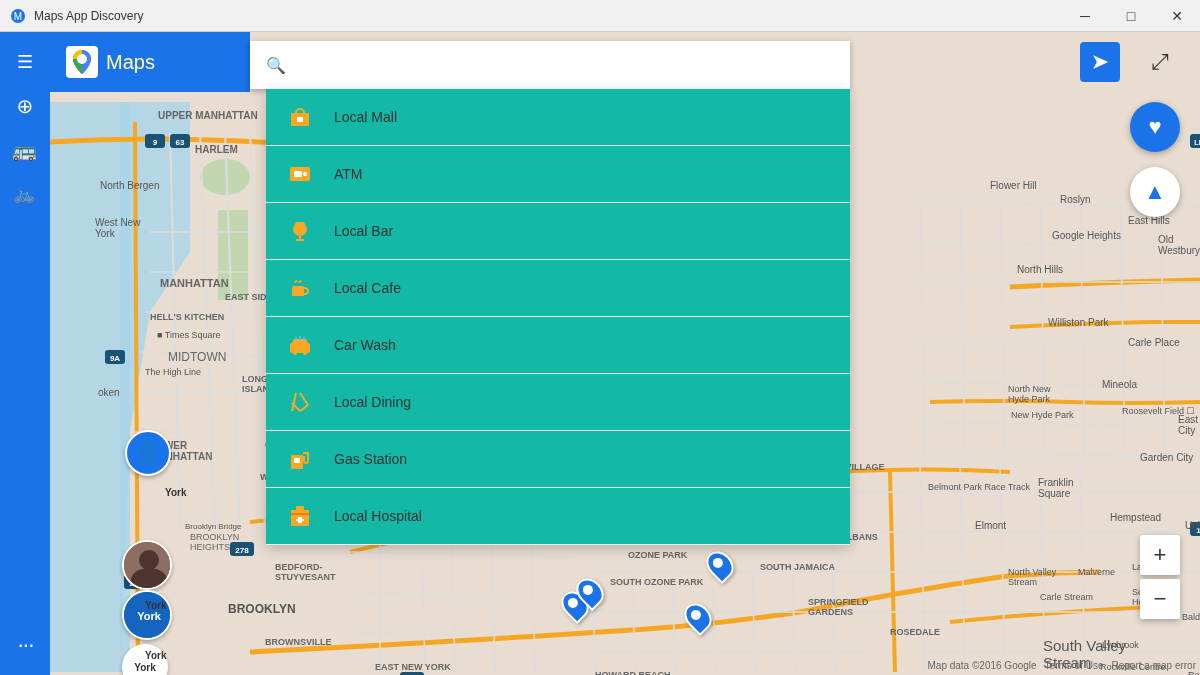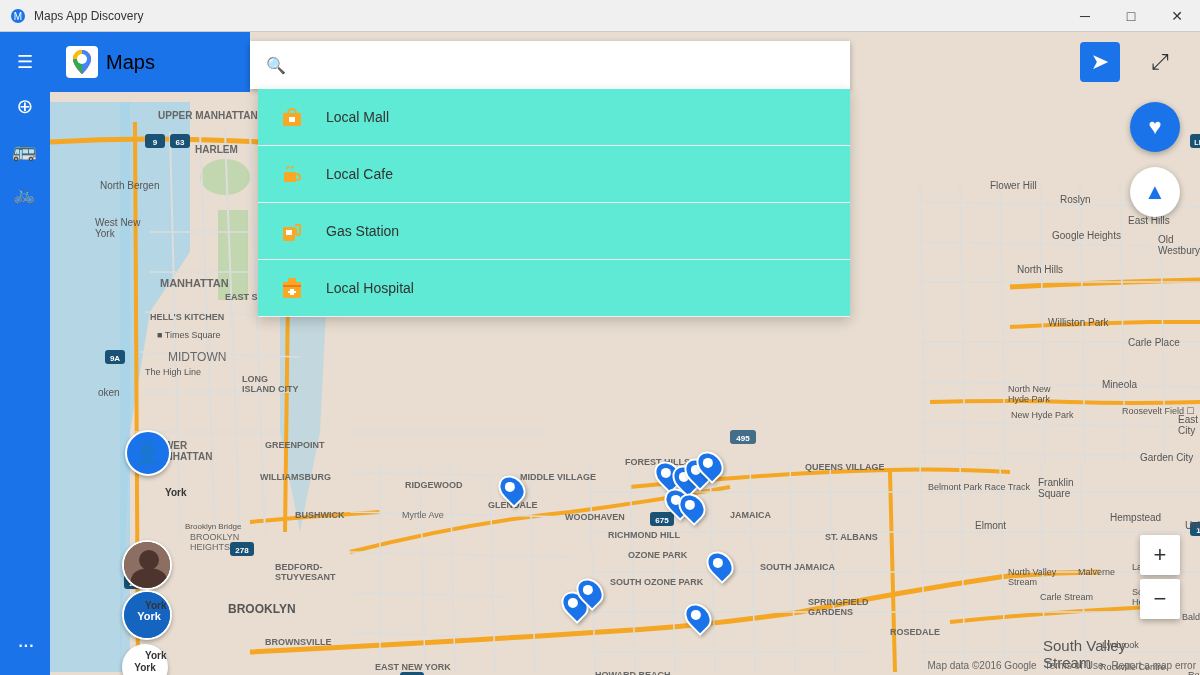--- a/index.html
+++ b/index.html
@@ -48,41 +48,41 @@
       position: absolute; top: 0; left: 0; right: 0; height: 60px;
       display: flex; align-items: center; gap: 0; z-index: 40;
       background: transparent;
     }
     .logo-area {
       width: 200px; height: 60px; background: #1a73e8;
       display: flex; align-items: center; gap: 8px; padding: 0 16px;
       flex-shrink: 0;
     }
     .logo-icon { width: 32px; height: 32px; }
-    .logo-text { color: #000000; font-size: 20px; font-weight: 400; }
+    .logo-text { color: #fef9c3; font-size: 20px; font-weight: 400; }
 
     .search-area {
       flex: 1; max-width: 600px; margin-left: 0; position: relative;
     }
     .search-box {
       width: 100%; height: 48px; background: white;
       border: none; box-shadow: 0 2px 6px rgba(0,0,0,0.3);
       display: flex; align-items: center; padding: 0 16px; gap: 10px;
       margin-top: 6px;
     }
     .search-icon { color: #666; font-size: 16px; flex-shrink: 0; }
     .search-input {
       flex: 1; border: none; outline: none; font-size: 16px; color: #333;
       background: transparent;
     }
 
     
     .dropdown {
-      position: absolute; top: 54px; left: 8px; right: 0;
-      background: #5eead4; box-shadow: 0 4px 12px rgba(0,0,0,0.2);
+      position: absolute; top: 54px; left: 16px; right: 0;
+      background: #14b8a6; box-shadow: 0 4px 12px rgba(0,0,0,0.2);
       z-index: 200;
     }
     .dropdown-item {
       display: flex; align-items: center; gap: 20px;
       padding: 14px 20px; cursor: pointer; border-bottom: 1px solid #f0f0f0;
       min-height: 56px;
     }
     .dropdown-item-icon {
       width: 28px; height: 28px; display: flex; align-items: center; justify-content: center;
       font-size: 20px; flex-shrink: 0;
@@ -546,27 +546,70 @@
                   <rect x="3" y="8" width="18" height="13" rx="1" fill="#F9A825"></rect>
                   <path d="M8 8 C8 5.8 9.8 4 12 4 C14.2 4 16 5.8 16 8" fill="none" stroke="#F9A825" stroke-width="2"></path>
                   <rect x="9" y="12" width="6" height="5" fill="white"></rect>
                 </svg>
               </span>
               <span class="dropdown-item-text">Local Mall</span>
             </div>
             <div class="dropdown-item">
               <span class="dropdown-item-icon">
                 <svg width="24" height="24" viewBox="0 0 24 24">
+                  <rect x="2" y="5" width="20" height="14" rx="2" fill="#F9A825"></rect>
+                  <rect x="6" y="9" width="8" height="6" rx="1" fill="white"></rect>
+                  <circle cx="17" cy="12" r="2" fill="white"></circle>
+                </svg>
+              </span>
+              <span class="dropdown-item-text">ATM</span>
+            </div>
+            <div class="dropdown-item">
+              <span class="dropdown-item-icon">
+                <svg width="24" height="24" viewBox="0 0 24 24">
+                  <path d="M8 3 L5 10 C5 14 8 17 12 17 C16 17 19 14 19 10 L16 3Z" fill="#F9A825"></path>
+                  <line x1="12" y1="17" x2="12" y2="21" stroke="#F9A825" stroke-width="2"></line>
+                  <line x1="8" y1="21" x2="16" y2="21" stroke="#F9A825" stroke-width="2"></line>
+                </svg>
+              </span>
+              <span class="dropdown-item-text">Local Bar</span>
+            </div>
+            <div class="dropdown-item">
+              <span class="dropdown-item-icon">
+                <svg width="24" height="24" viewBox="0 0 24 24">
                   <rect x="4" y="10" width="12" height="10" rx="1" fill="#F9A825"></rect>
                   <path d="M16 12 C18 12 20 13 20 15 C20 17 18 18 16 18" fill="none" stroke="#F9A825" stroke-width="2"></path>
                   <path d="M7 7 C7 5 9 4 9 6" fill="none" stroke="#F9A825" stroke-width="1.5"></path>
                   <path d="M11 7 C11 5 13 4 13 6" fill="none" stroke="#F9A825" stroke-width="1.5"></path>
                 </svg>
               </span>
               <span class="dropdown-item-text">Local Cafe</span>
+            </div>
+            <div class="dropdown-item">
+              <span class="dropdown-item-icon">
+                <svg width="24" height="24" viewBox="0 0 24 24">
+                  <rect x="2" y="10" width="20" height="10" rx="2" fill="#F9A825"></rect>
+                  <circle cx="7" cy="20" r="2" fill="#F9A825"></circle>
+                  <circle cx="17" cy="20" r="2" fill="#F9A825"></circle>
+                  <path d="M4 10 L6 6 L18 6 L20 10" fill="#F9A825"></path>
+                  <path d="M8 4 L8 7 M12 3 L12 7 M16 4 L16 7" stroke="#4FC3F7" stroke-width="1.5"></path>
+                </svg>
+              </span>
+              <span class="dropdown-item-text">Car Wash</span>
+            </div>
+            <div class="dropdown-item">
+              <span class="dropdown-item-icon">
+                <svg width="24" height="24" viewBox="0 0 24 24">
+                  <line x1="8" y1="3" x2="4" y2="21" stroke="#F9A825" stroke-width="2"></line>
+                  <line x1="12" y1="3" x2="20" y2="15" stroke="#F9A825" stroke-width="2"></line>
+                  <line x1="20" y1="15" x2="12" y2="21" stroke="#F9A825" stroke-width="2"></line>
+                  <line x1="12" y1="21" x2="4" y2="13" stroke="#F9A825" stroke-width="2"></line>
+                </svg>
+              </span>
+              <span class="dropdown-item-text">Local Dining</span>
             </div>
             <div class="dropdown-item">
               <span class="dropdown-item-icon">
                 <svg width="24" height="24" viewBox="0 0 24 24">
                   <rect x="3" y="8" width="12" height="14" rx="1" fill="#F9A825"></rect>
                   <rect x="6" y="11" width="6" height="5" fill="white"></rect>
                   <path d="M15 6 L20 6 L20 14 C20 15 19 16 18 16 C17 16 16 15 16 14 L16 10 L15 10" fill="none" stroke="#F9A825" stroke-width="2"></path>
                 </svg>
               </span>
               <span class="dropdown-item-text">Gas Station</span>

